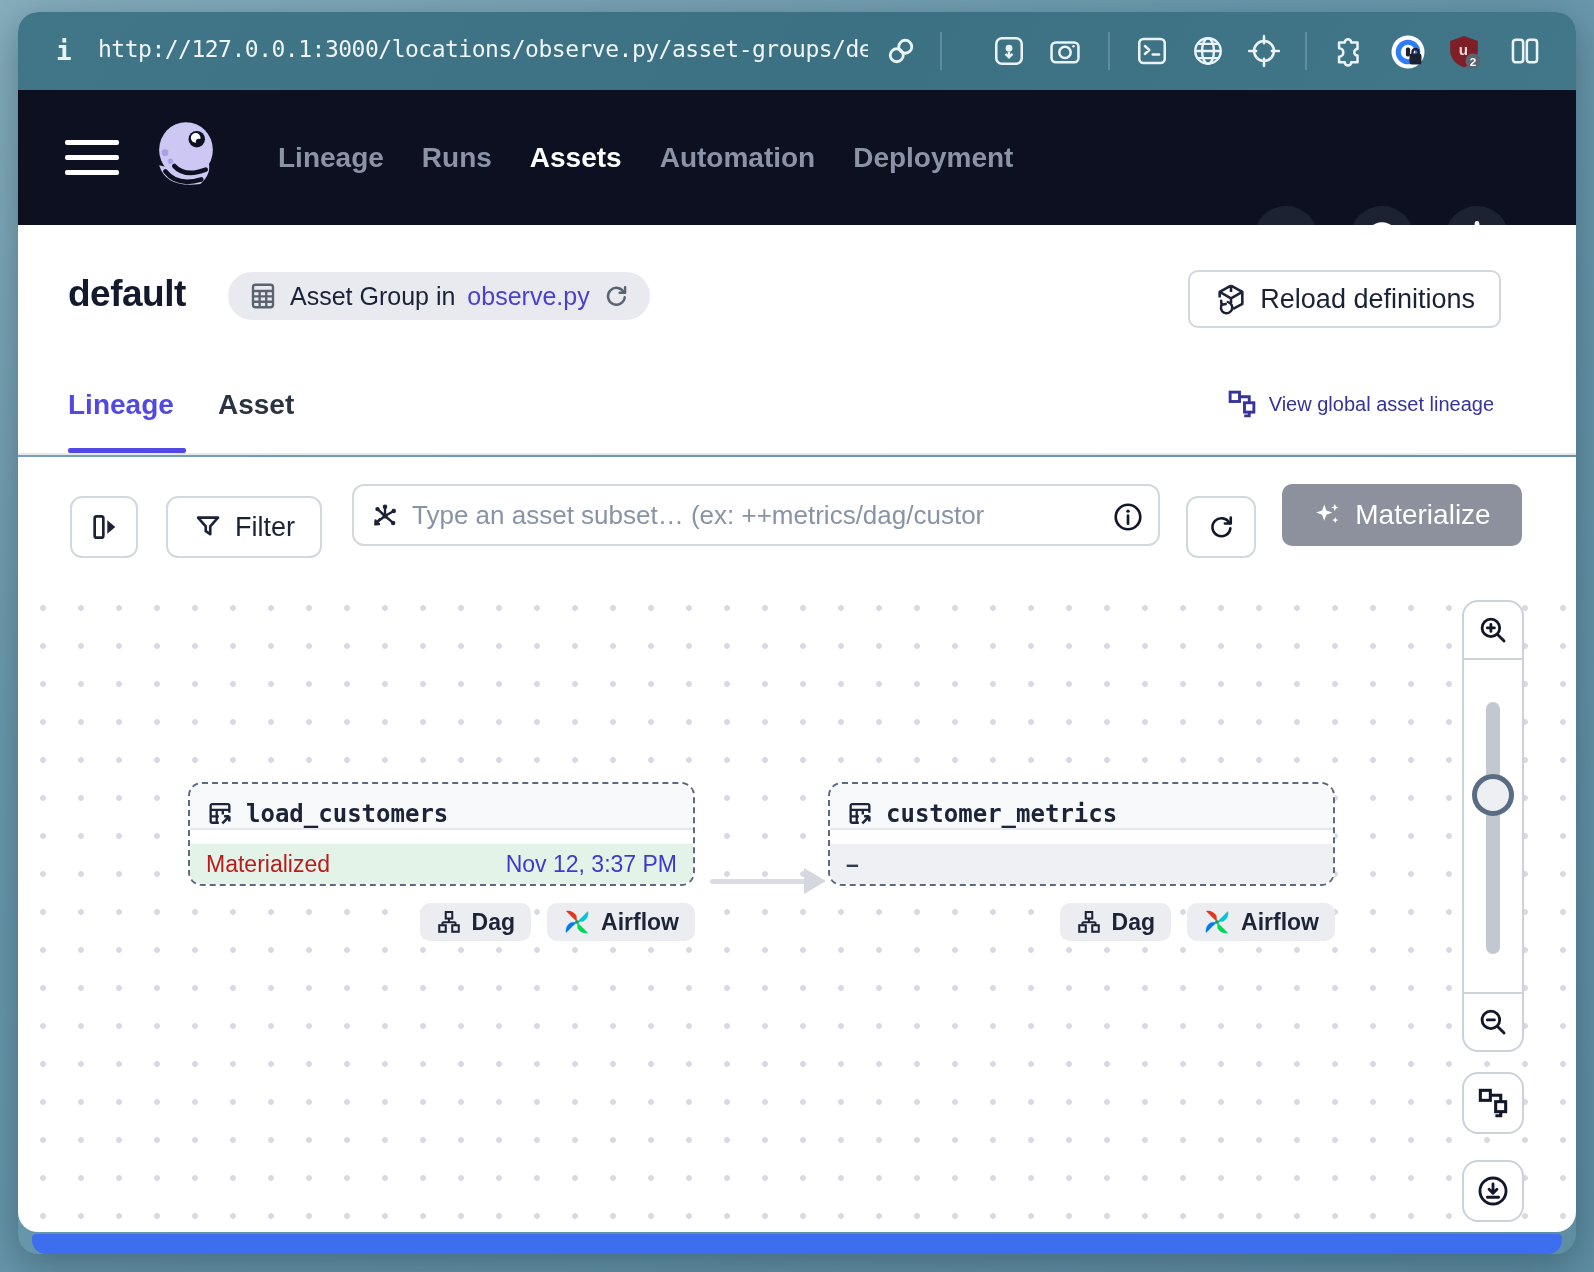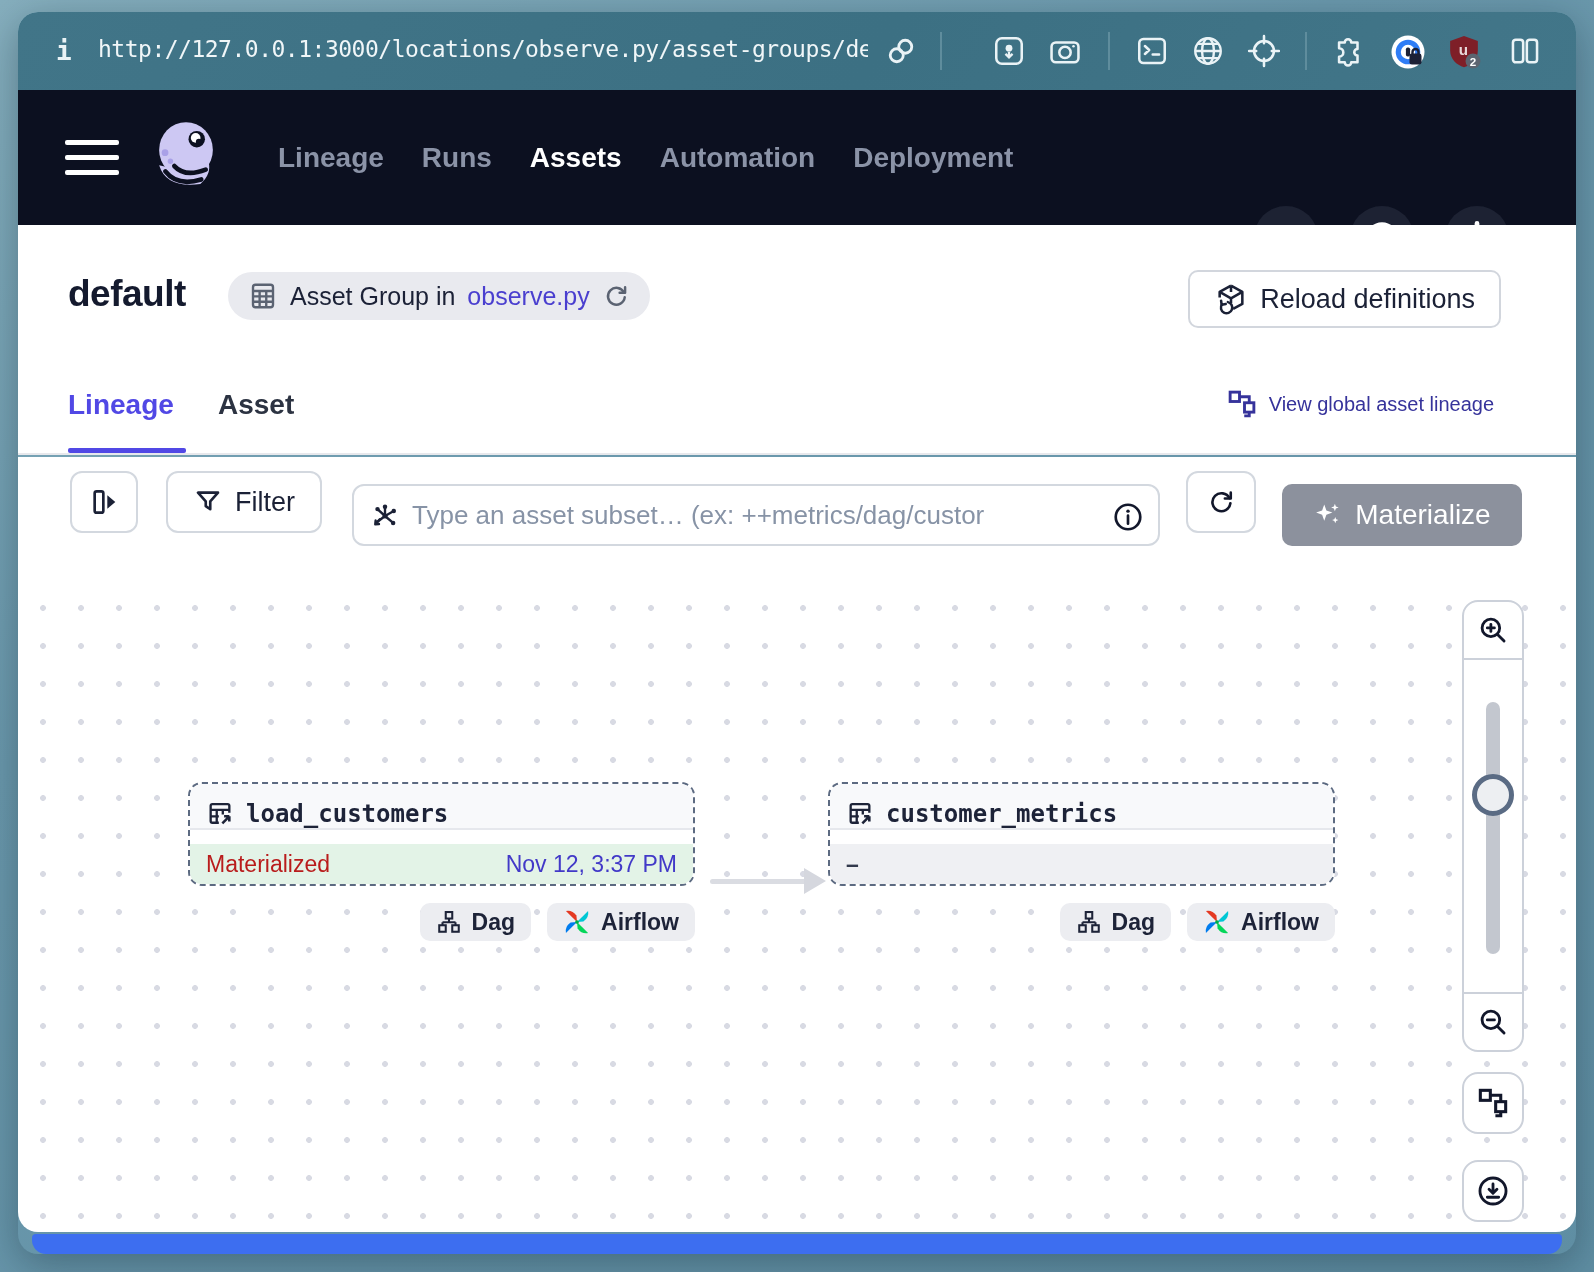--- a/index.html
+++ b/index.html
@@ -65,21 +65,21 @@
   .tab-lineage { left:50px; color:#5148e5; }
   .tab-list { left:200px; color:#2c3342; }
   .tab-underline { position:absolute; left:50px; top:93px; width:118px; height:5px; background:#5148e5; border-radius:2px; }
   .global-link {
     position:absolute; right:82px; top:34px; display:flex; align-items:center; gap:12px;
     font-size:20px; color:#36339b; cursor:pointer;
   }
   
   .toolbar { position:absolute; left:0; top:445px; width:1558px; height:118px; background:#fff; }
   .tb-btn {
-    position:absolute; top:14px; height:62px; background:#fff;
+    position:absolute; top:39px; height:62px; background:#fff;
     border:2px solid #d3d8df; border-radius:12px; display:flex; align-items:center; justify-content:center;
     gap:12px; cursor:pointer; color:#1b2136; font-size:27px;
   }
   .tb-collapse { left:52px; width:68px; }
   .tb-filter { left:148px; width:156px; }
   .tb-input-wrap { position:absolute; left:334px; top:27px; width:808px; height:62px; border:2px solid #d3d8df; border-radius:12px; background:#fff; }
   .tb-input {
     position:absolute; left:58px; top:0; width:690px; height:58px; border:none; outline:none;
     font-family:"Liberation Sans",sans-serif; font-size:26px; color:#1b2136; background:transparent;
   }

